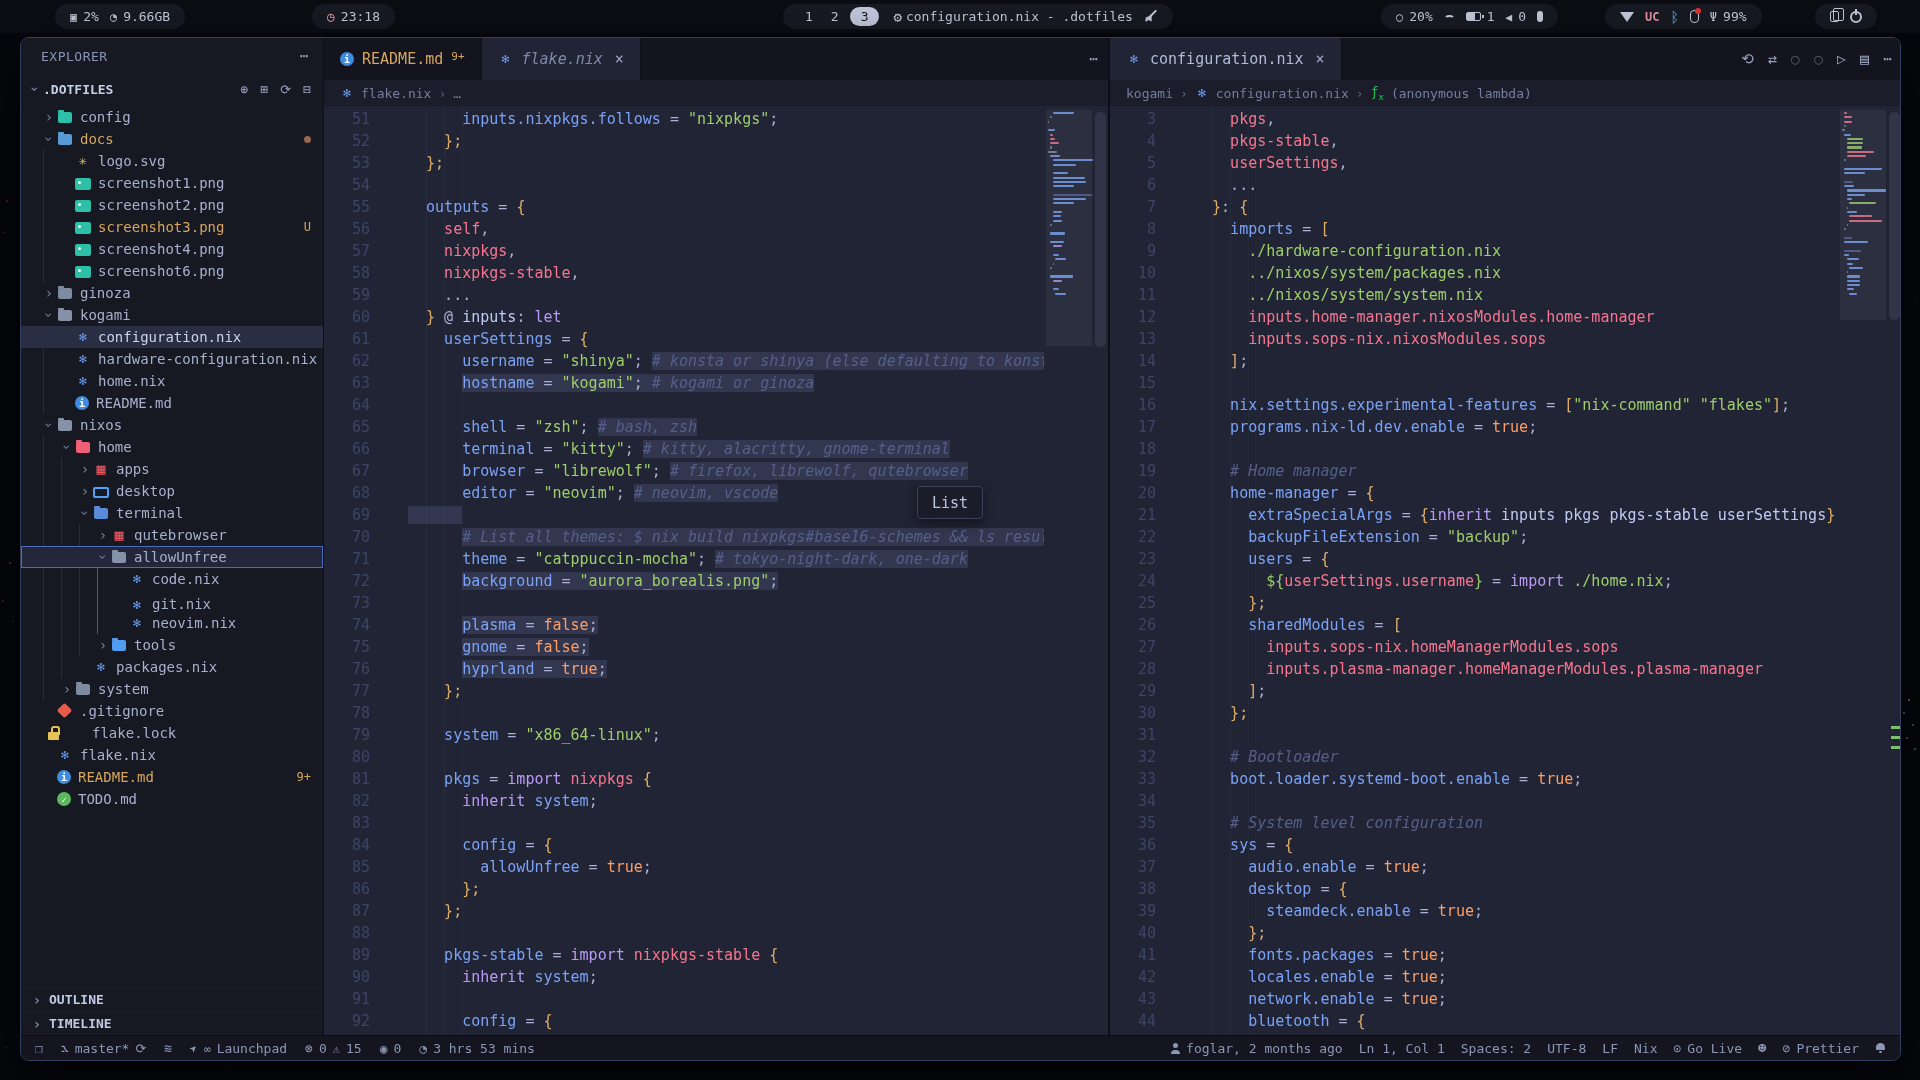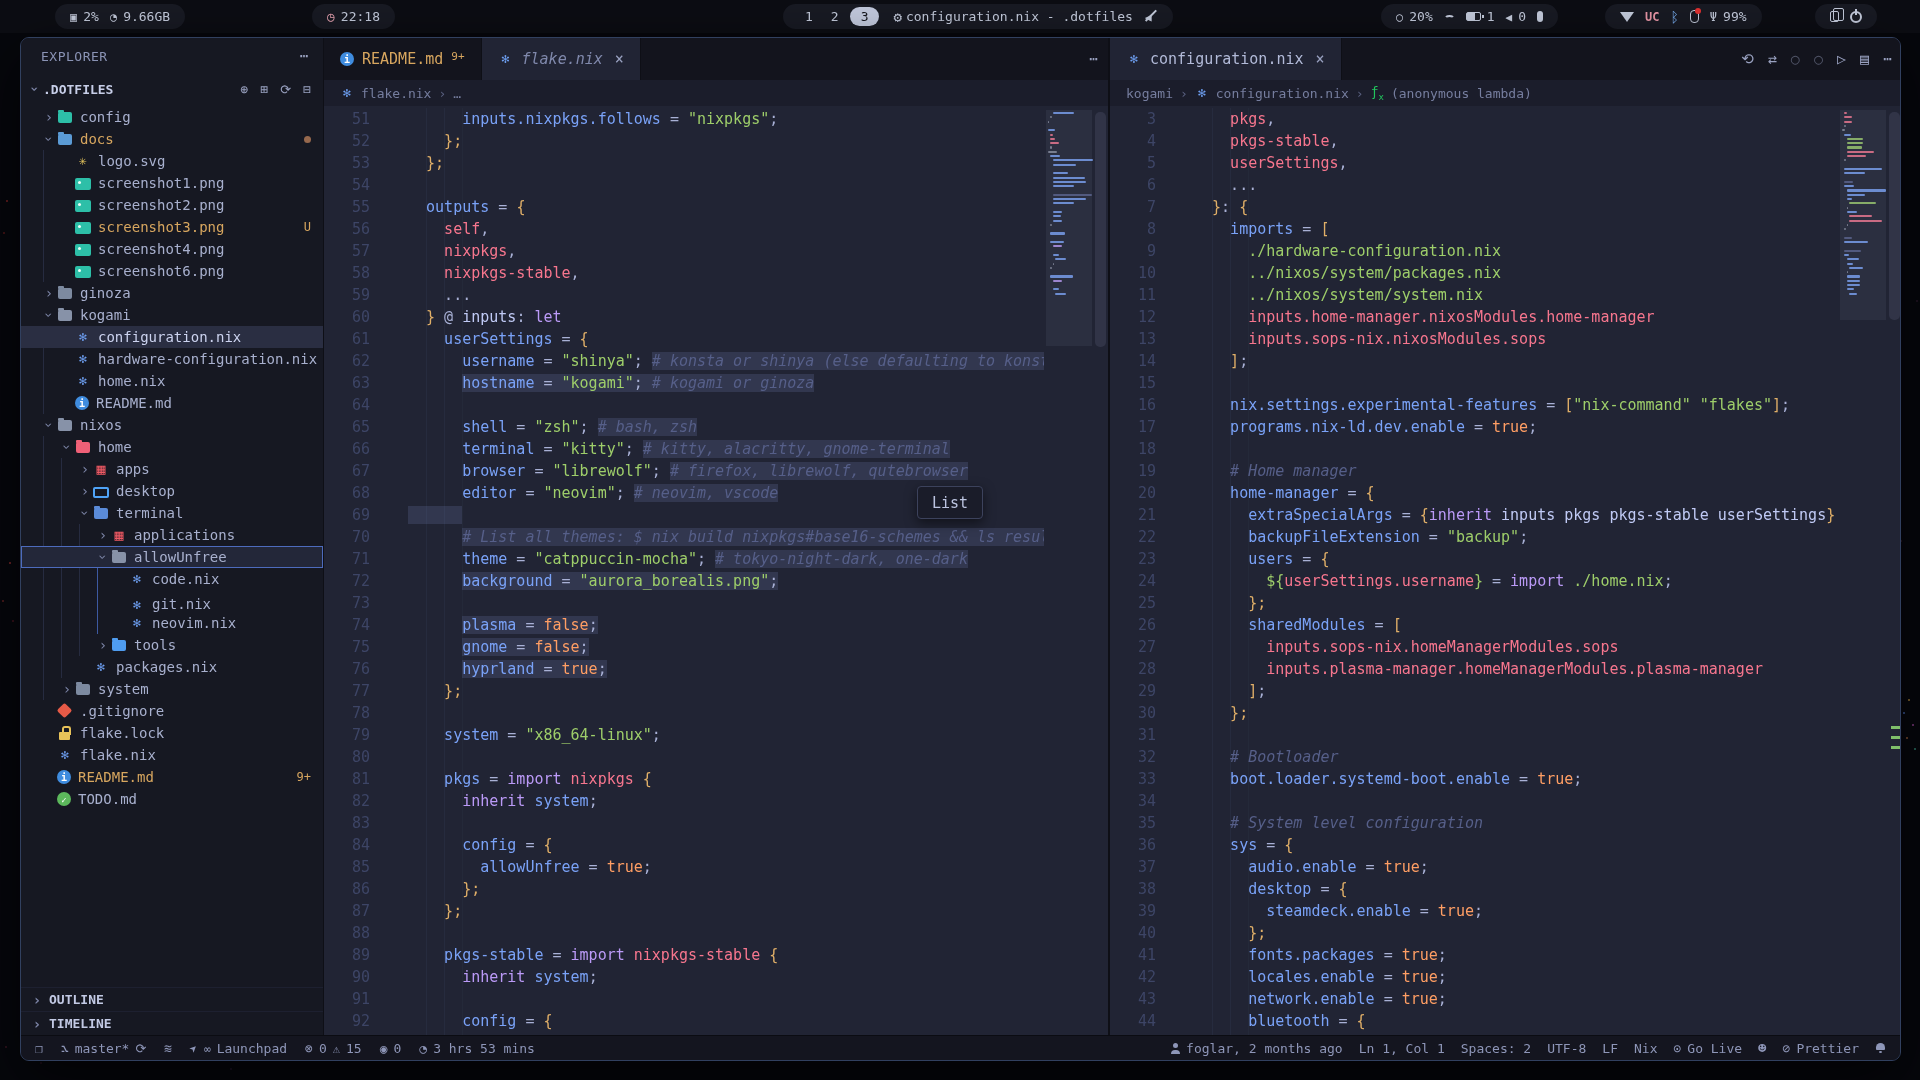--- a/index.html
+++ b/index.html
@@ -153,21 +153,21 @@
           <span>2%</span>
         </span>
       <span class="ti">
           <span class="i-gauge"></span>
           <span>9.66GB</span>
         </span>
     </div>
     <div class="pill" style="left:312px">
       <span class="ti">
           <span class="i-clock"></span>
-          <span>22:18</span>
+          <span>23:18</span>
         </span>
     </div>
     <div class="pill" style="left:783px;gap:4px">
       <span class="ws">1</span>
       <span class="ws">2</span>
       <span class="ws on">3</span>
       <span class="gear" style="margin-left:10px"></span>
       <span>configuration.nix - .dotfiles</span>
       <span class="mute" style="margin-left:8px"></span>
     </div>
@@ -310,21 +310,21 @@
             <span class="tlabel">desktop</span>
           </div>
           <div class="trow" style="padding-left: 56px;">
             <span class="chev down">›</span>
             <span class="fico fi-folder-pkg"></span>
             <span class="tlabel">terminal</span>
           </div>
           <div class="trow" style="padding-left: 74px;">
             <span class="chev">›</span>
             <span class="fico fi-grid"></span>
-            <span class="tlabel">applications</span>
+            <span class="tlabel">qutebrowser</span>
           </div>
           <div class="trow focrow" style="padding-left: 74px;">
             <span class="chev down">›</span>
             <span class="fico fi-folder-open"></span>
             <span class="tlabel">allowUnfree</span>
           </div>
           <div class="trow" style="padding-left: 108px;">
             <span class="fico fi-nix"></span>
             <span class="tlabel">code.nix</span>
           </div>
@@ -347,21 +347,21 @@
           </div>
           <div class="trow" style="padding-left: 38px;">
             <span class="chev">›</span>
             <span class="fico fi-folder"></span>
             <span class="tlabel">system</span>
           </div>
           <div class="trow" style="padding-left: 36px;">
             <span class="fico fi-git"></span>
             <span class="tlabel">.gitignore</span>
           </div>
-          <div class="trow" style="padding-left: 36px;">
+          <div class="trow" style="padding-left: 25px; gap: 23px;">
             <span class="fico fi-lock"></span>
             <span class="tlabel">flake.lock</span>
           </div>
           <div class="trow" style="padding-left: 36px;">
             <span class="fico fi-nix"></span>
             <span class="tlabel">flake.nix</span>
           </div>
           <div class="trow" style="padding-left: 36px;">
             <span class="fico fi-info"></span>
             <span class="tlabel mod">README.md</span>

